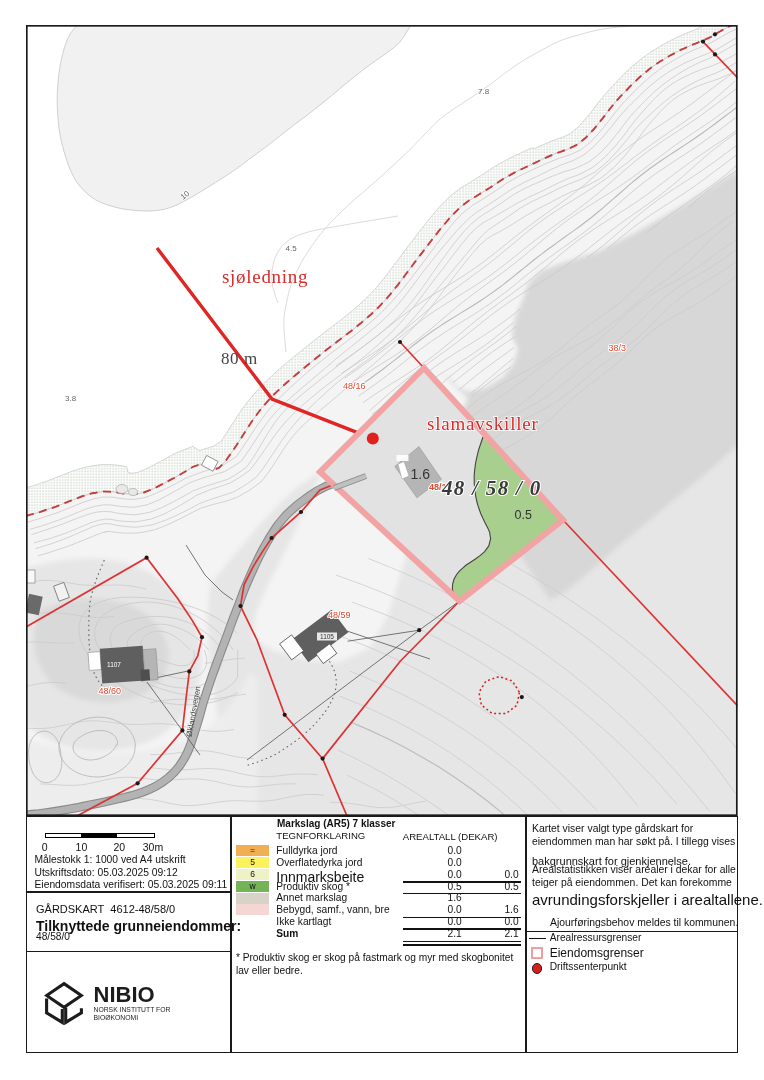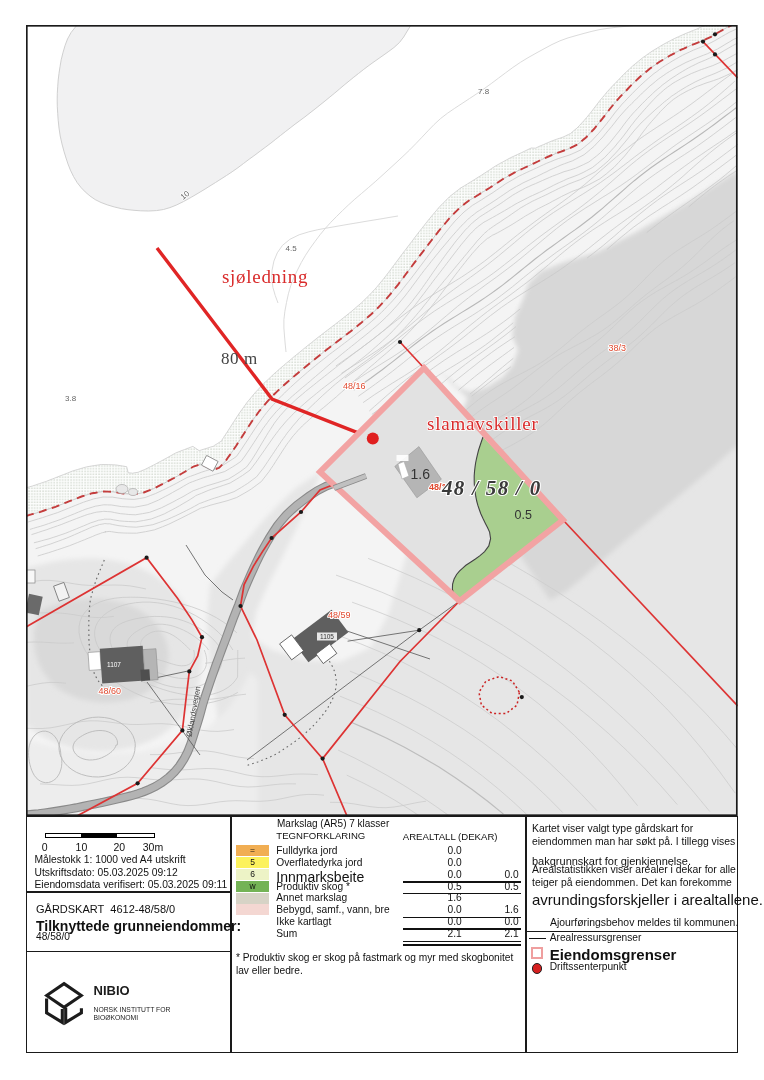--- a/index.html
+++ b/index.html
@@ -210,24 +210,24 @@
 <div style="position:absolute;left:36px;top:903.7px;font-size:11px;line-height:1;font-weight:normal;white-space:nowrap;">GÅRDSKART&nbsp;&nbsp;4612-48/58/0</div>
 <div style="position:absolute;left:36px;top:918.7px;font-size:14px;line-height:1;font-weight:bold;white-space:nowrap;">Tilknyttede grunneiendommer:</div>
 <div style="position:absolute;left:36px;top:932.4px;font-size:10.2px;line-height:1;font-weight:normal;white-space:nowrap;">48/58/0</div>
 <svg width="40" height="46" viewBox="0 0 40 46" style="position:absolute;left:44px;top:981px;">
       <g fill="none" stroke="#1c1c1c" stroke-width="3.1">
         <path d="M20 2.6 L37.4 14.5 L20 26.4 L2.6 14.5 Z"></path>
         <path d="M2.6 17.5 L2.6 31.8 L18.3 41.4 L18.3 28"></path>
         <path d="M21.7 26.6 L21.7 41.4 L37.4 31.8 L37.4 27.2"></path>
       </g>
     </svg>
-<div style="position:absolute;left:93.5px;top:983.5px;font-size:13px;line-height:1;font-weight:bold;white-space:nowrap;color:#1c1c1c;">NIBIO</div>
+<div style="position:absolute;left:93.5px;top:983.5px;font-size:22px;line-height:1;font-weight:bold;white-space:nowrap;color:#1c1c1c;">NIBIO</div>
 <div style="position:absolute;left:93.5px;top:1006.5px;font-size:6.8px;line-height:1;font-weight:normal;white-space:nowrap;color:#222;">NORSK INSTITUTT FOR</div>
 <div style="position:absolute;left:93.5px;top:1015.4px;font-size:6.8px;line-height:1;font-weight:normal;white-space:nowrap;color:#222;">BIOØKONOMI</div>
-<div style="position:absolute;left:277px;top:818.5px;font-size:10px;line-height:1;font-weight:normal;white-space:nowrap;">Markslag (AR5) 7 klasser</div>
+<div style="position:absolute;left:277px;top:818.5px;font-size:10px;line-height:1;font-weight:bold;white-space:nowrap;">Markslag (AR5) 7 klasser</div>
 <div style="position:absolute;left:276.3px;top:831.4px;font-size:9.6px;line-height:1;font-weight:normal;white-space:nowrap;">TEGNFORKLARING</div>
 <div style="position:absolute;left:402.8px;top:831.7px;font-size:9.6px;line-height:1;font-weight:normal;white-space:nowrap;">AREALTALL (DEKAR)</div>
 <div style="position:absolute;left:235.9px;top:845.3px;width:33.4px;height:11.0px;background:#f1ae53;text-align:center;font-size:8.5px;line-height:11.0px;">=</div>
 <div style="position:absolute;left:276.3px;top:846.1px;font-size:10.2px;line-height:1;font-weight:normal;white-space:nowrap;">Fulldyrka jord</div>
 <div style="position:absolute;left:411.7px;top:846.1px;width:50px;text-align:right;font-size:10.2px;line-height:1;">0.0</div>
 <div style="position:absolute;left:235.9px;top:857.1px;width:33.4px;height:11.0px;background:#fcf25c;text-align:center;font-size:8.5px;line-height:11.0px;">5</div>
 <div style="position:absolute;left:276.3px;top:857.9px;font-size:10.2px;line-height:1;font-weight:normal;white-space:nowrap;">Overflatedyrka jord</div>
 <div style="position:absolute;left:411.7px;top:857.9px;width:50px;text-align:right;font-size:10.2px;line-height:1;">0.0</div>
 <div style="position:absolute;left:235.9px;top:868.9px;width:33.4px;height:11.0px;background:#edf3c6;text-align:center;font-size:8.5px;line-height:11.0px;">6</div>
 <div style="position:absolute;left:276.3px;top:869.7px;font-size:14px;line-height:1;font-weight:normal;white-space:nowrap;">Innmarksbeite</div>
@@ -240,36 +240,36 @@
 <div style="position:absolute;left:235.9px;top:892.5px;width:33.4px;height:11.0px;background:#d7d3c6;text-align:center;font-size:8.5px;line-height:11.0px;"></div>
 <div style="position:absolute;left:276.3px;top:893.3px;font-size:10.2px;line-height:1;font-weight:normal;white-space:nowrap;">Annet markslag</div>
 <div style="position:absolute;left:411.7px;top:893.3px;width:50px;text-align:right;font-size:10.2px;line-height:1;">1.6</div>
 <div style="position:absolute;left:235.9px;top:904.3px;width:33.4px;height:11.0px;background:#f4d7d2;text-align:center;font-size:8.5px;line-height:11.0px;"></div>
 <div style="position:absolute;left:276.3px;top:905.1px;font-size:10.2px;line-height:1;font-weight:normal;white-space:nowrap;">Bebygd, samf., vann, bre</div>
 <div style="position:absolute;left:411.7px;top:905.1px;width:50px;text-align:right;font-size:10.2px;line-height:1;">0.0</div>
 <div style="position:absolute;left:468.6px;top:905.1px;width:50px;text-align:right;font-size:10.2px;line-height:1;">1.6</div>
 <div style="position:absolute;left:276.3px;top:916.9px;font-size:10.2px;line-height:1;font-weight:normal;white-space:nowrap;">Ikke kartlagt</div>
 <div style="position:absolute;left:411.7px;top:916.9px;width:50px;text-align:right;font-size:10.2px;line-height:1;">0.0</div>
 <div style="position:absolute;left:468.6px;top:916.9px;width:50px;text-align:right;font-size:10.2px;line-height:1;">0.0</div>
-<div style="position:absolute;left:276.3px;top:928.7px;font-size:10.2px;line-height:1;font-weight:normal;white-space:nowrap;">Sum</div>
+<div style="position:absolute;left:276.3px;top:928.7px;font-size:10.2px;line-height:1;font-weight:bold;white-space:nowrap;">Sum</div>
 <div style="position:absolute;left:411.7px;top:928.7px;width:50px;text-align:right;font-size:10.2px;line-height:1;">2.1</div>
 <div style="position:absolute;left:468.6px;top:928.7px;width:50px;text-align:right;font-size:10.2px;line-height:1;">2.1</div>
 <div style="position:absolute;left:402.8px;top:881.3px;width:117.8px;height:1.3px;background:#111;"></div>
 <div style="position:absolute;left:402.8px;top:893.1px;width:117.8px;height:1.3px;background:#111;"></div>
 <div style="position:absolute;left:402.8px;top:916.6px;width:117.8px;height:1.3px;background:#111;"></div>
 <div style="position:absolute;left:402.8px;top:928.4px;width:117.8px;height:1.3px;background:#111;"></div>
 <div style="position:absolute;left:402.8px;top:940.5px;width:117.8px;height:1.3px;background:#111;"></div>
 <div style="position:absolute;left:402.8px;top:944.4px;width:117.8px;height:1.3px;background:#111;"></div>
 <div style="position:absolute;left:235.9px;top:953.2px;font-size:10.2px;line-height:1;font-weight:normal;white-space:nowrap;">* Produktiv skog er skog på fastmark og myr med skogbonitet</div>
 <div style="position:absolute;left:235.9px;top:965.9px;font-size:10.2px;line-height:1;font-weight:normal;white-space:nowrap;">lav eller bedre.</div>
 <div style="position:absolute;left:532px;top:823.5px;font-size:10.4px;line-height:1;font-weight:normal;white-space:nowrap;">Kartet viser valgt type gårdskart for</div>
 <div style="position:absolute;left:532px;top:837.2px;font-size:10.4px;line-height:1;font-weight:normal;white-space:nowrap;">eiendommen man har søkt på. I tillegg vises</div>
 <div style="position:absolute;left:532px;top:856px;font-size:11px;line-height:1;font-weight:normal;white-space:nowrap;">bakgrunnskart for gjenkjennelse.</div>
 <div style="position:absolute;left:532px;top:864.6px;font-size:10.4px;line-height:1;font-weight:normal;white-space:nowrap;">Arealstatistikken viser arealer i dekar for alle</div>
 <div style="position:absolute;left:532px;top:878.3px;font-size:10.4px;line-height:1;font-weight:normal;white-space:nowrap;">teiger på eiendommen. Det kan forekomme</div>
 <div style="position:absolute;left:532px;top:892.0px;font-size:15px;line-height:1;font-weight:normal;white-space:nowrap;">avrundingsforskjeller i arealtallene.</div>
 <div style="position:absolute;left:532px;top:917.8px;font-size:10.4px;line-height:1;font-weight:normal;white-space:nowrap;margin-left:18px;">Ajourføringsbehov meldes til kommunen.</div>
 <div style="position:absolute;left:528.9px;top:937.6px;width:16.7px;height:1.7px;background:#111;"></div>
 <div style="position:absolute;left:549.7px;top:932.9px;font-size:10.2px;line-height:1;font-weight:normal;white-space:nowrap;">Arealressursgrenser</div>
 <div style="position:absolute;left:530.5px;top:947.3px;width:12.5px;height:12.2px;border:2.6px solid #ef9f9f;box-sizing:border-box;"></div>
-<div style="position:absolute;left:549.7px;top:947.4px;font-size:15px;line-height:1;font-weight:bold;white-space:nowrap;">Eiendomsgrenser</div>
+<div style="position:absolute;left:549.7px;top:947.4px;font-size:12px;line-height:1;font-weight:normal;white-space:nowrap;">Eiendomsgrenser</div>
 <div style="position:absolute;left:531.5px;top:963px;width:10.8px;height:10.8px;border-radius:50%;background:#d62020;border:1.4px solid #222;box-sizing:border-box;"></div>
 <div style="position:absolute;left:549.7px;top:962.1px;font-size:10.2px;line-height:1;font-weight:normal;white-space:nowrap;">Driftssenterpunkt</div>
 </div>
 </body></html>

